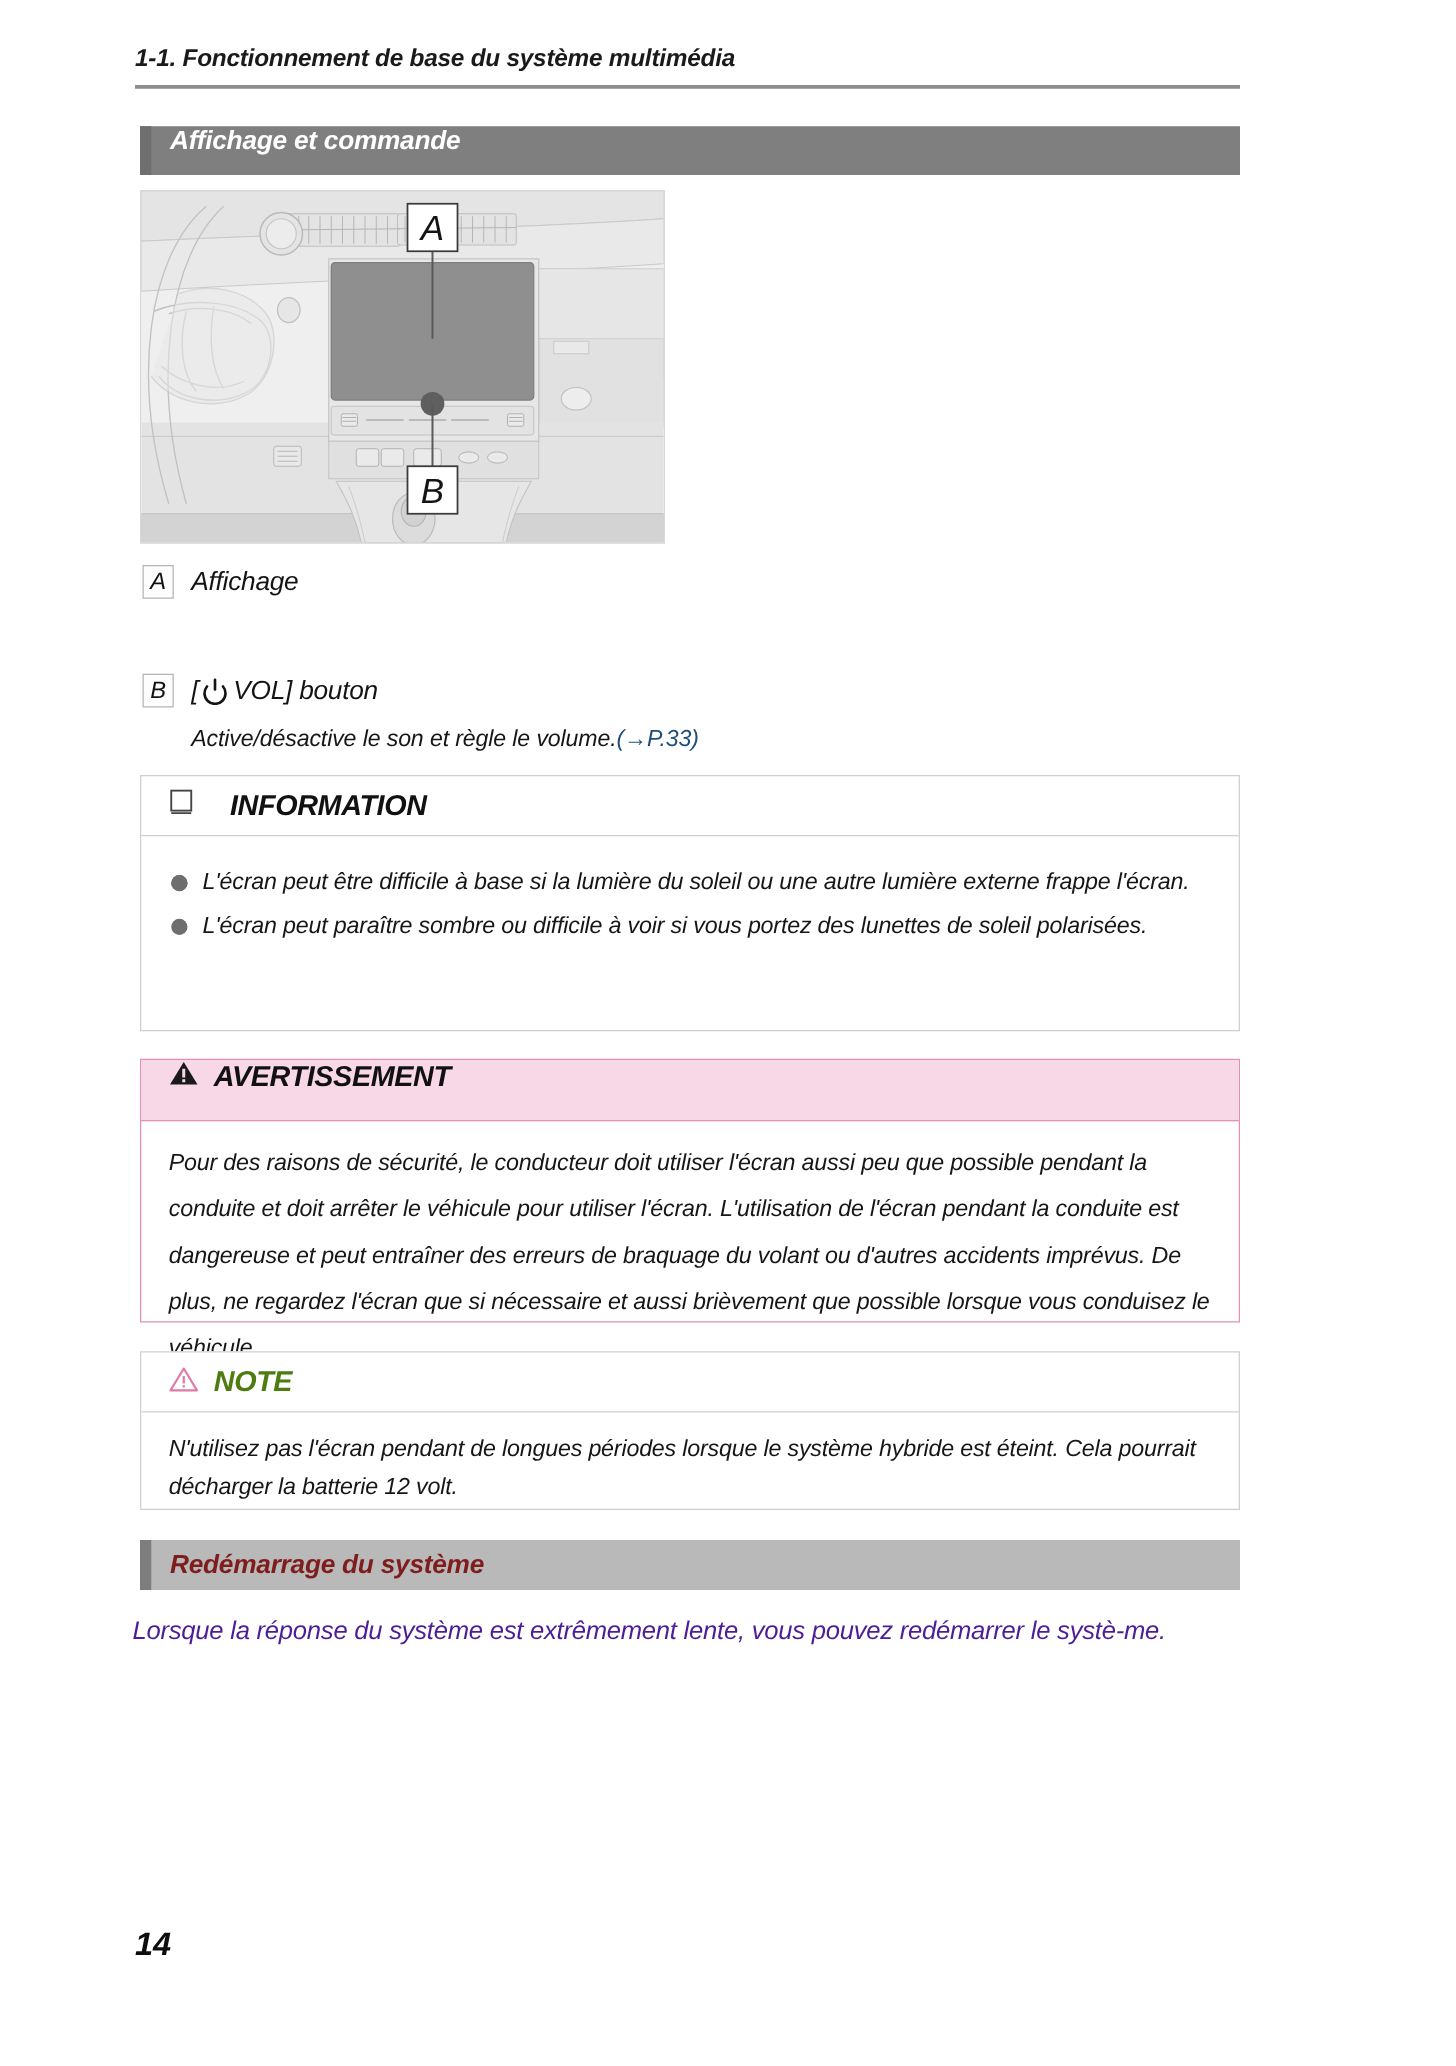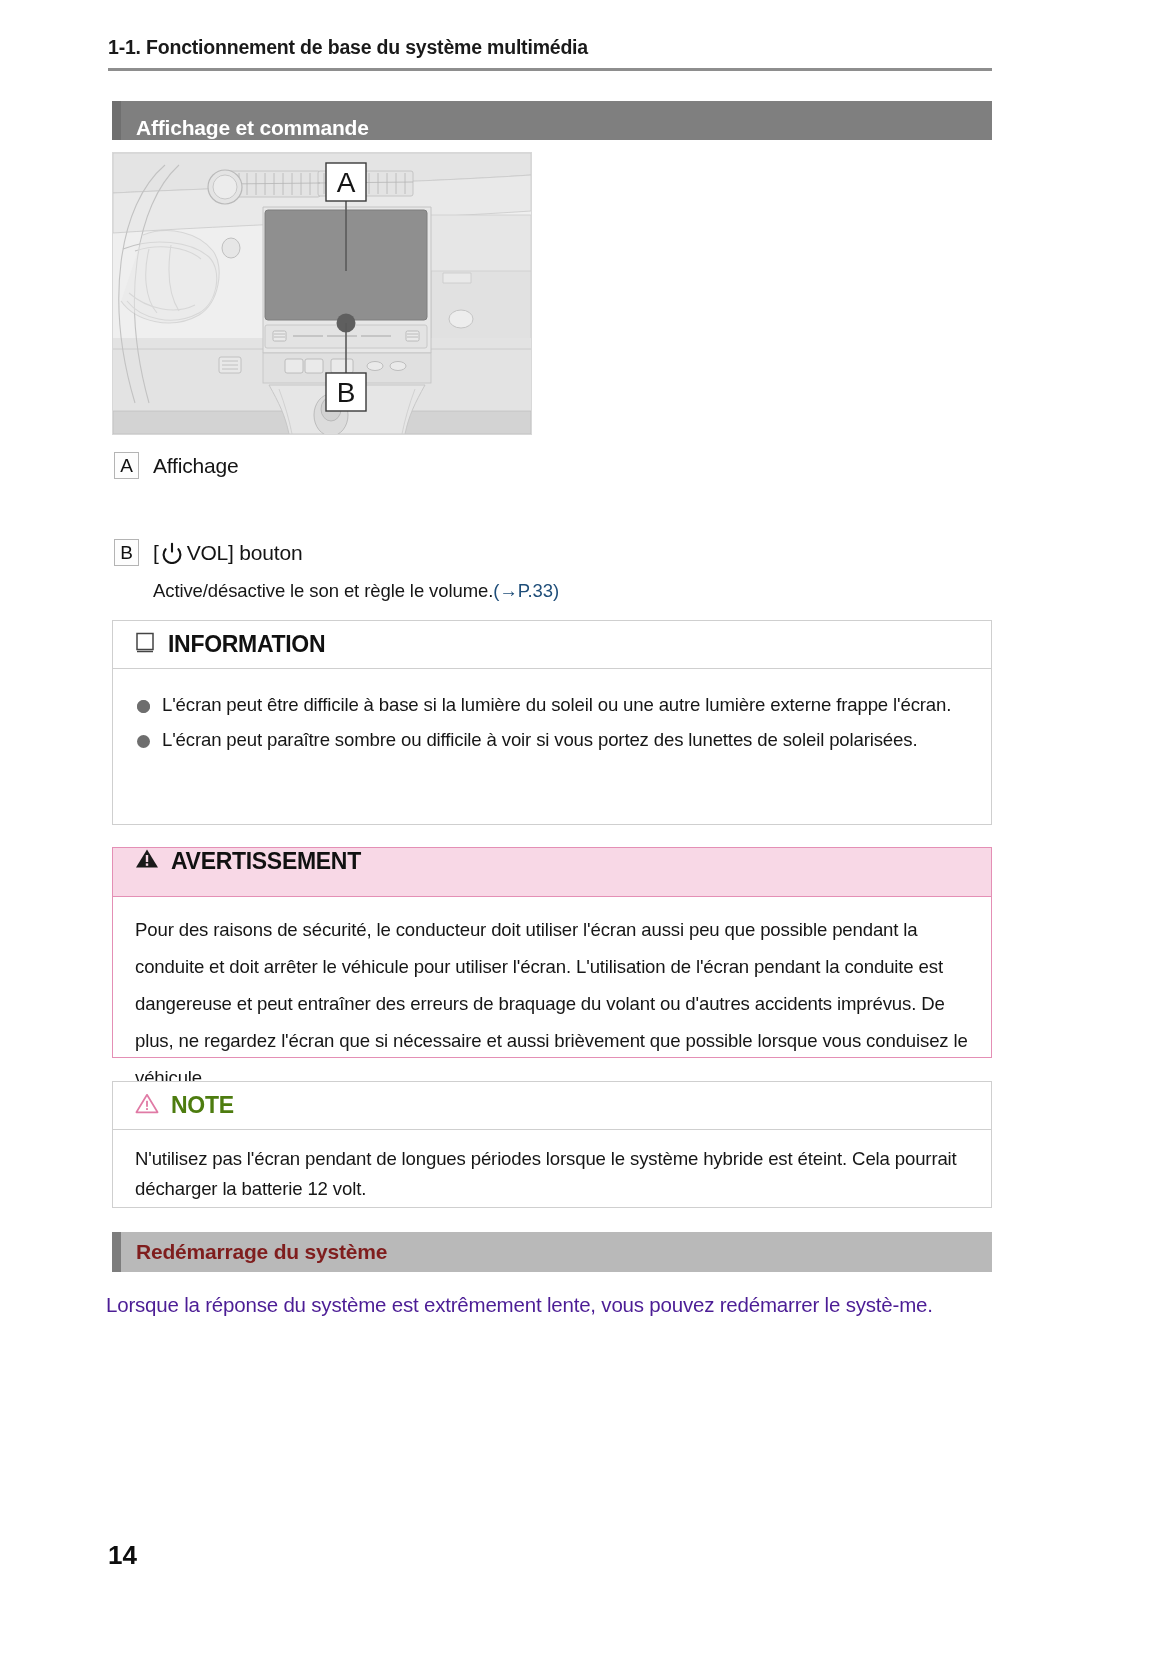--- a/index.html
+++ b/index.html
@@ -13,20 +13,21 @@
     font-family: "Liberation Sans", sans-serif;
     color: #141414;
     position: relative;
     overflow: hidden;
   }
   .page {
     position: relative;
     width: 1165px;
     height: 1517px;
     box-sizing: border-box;
+    font-style: italic;
   }
 
   
   .running-head {
     position: absolute;
     left: 108px;
     top: 36px;
     width: 884px;
   }
   .running-head .rh-text {
@@ -45,21 +46,21 @@
 
   
   .section-bar {
     position: absolute;
     left: 112px;
     top: 101px;
     width: 880px;
     height: 39px;
     background: #7f7f7f;
     display: flex;
-    align-items: flex-end;
+    align-items: flex-start;
   }
   .section-bar .sb-accent {
     width: 9px;
     height: 39px;
     background: #6f6f6f;
     flex: 0 0 auto;
   }
   .section-bar .sb-title {
     color: #ffffff;
     font-size: 21px;
@@ -133,20 +134,21 @@
     box-sizing: border-box;
     border: 1px solid #cfcfcf;
     background: #ffffff;
   }
   .box-head {
     height: 47px;
     border-bottom: 1px solid #cfcfcf;
     display: flex;
     align-items: center;
     padding-left: 22px;
+    gap: 16px;
   }
   .box-head .bh-title {
     font-size: 23px;
     font-weight: bold;
     letter-spacing: -0.3px;
     margin-left: 13px;
     color: #111;
   }
   .box-body {
     padding: 16px 22px 16px 22px;

